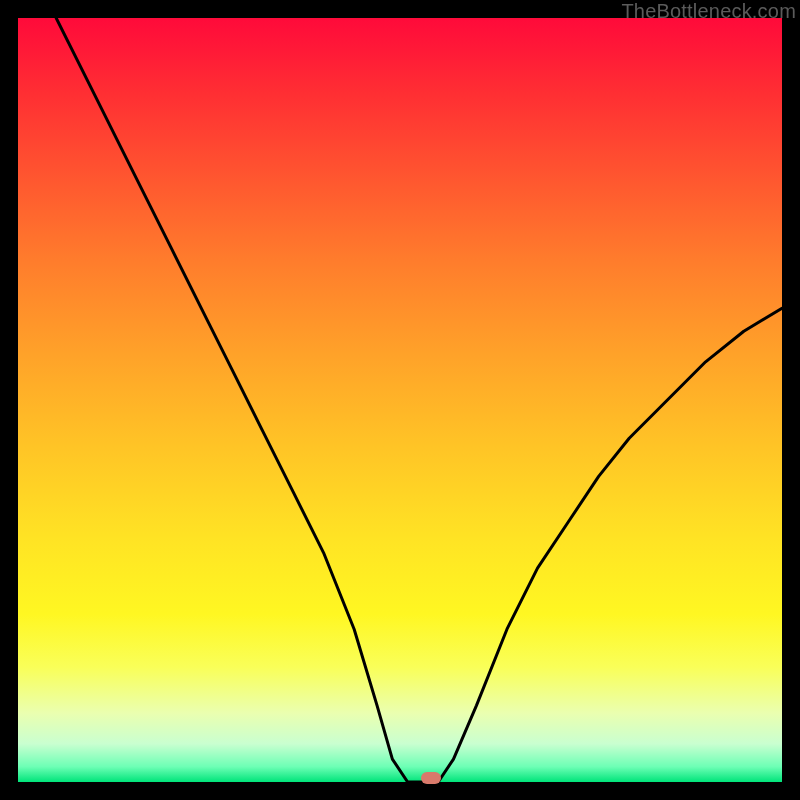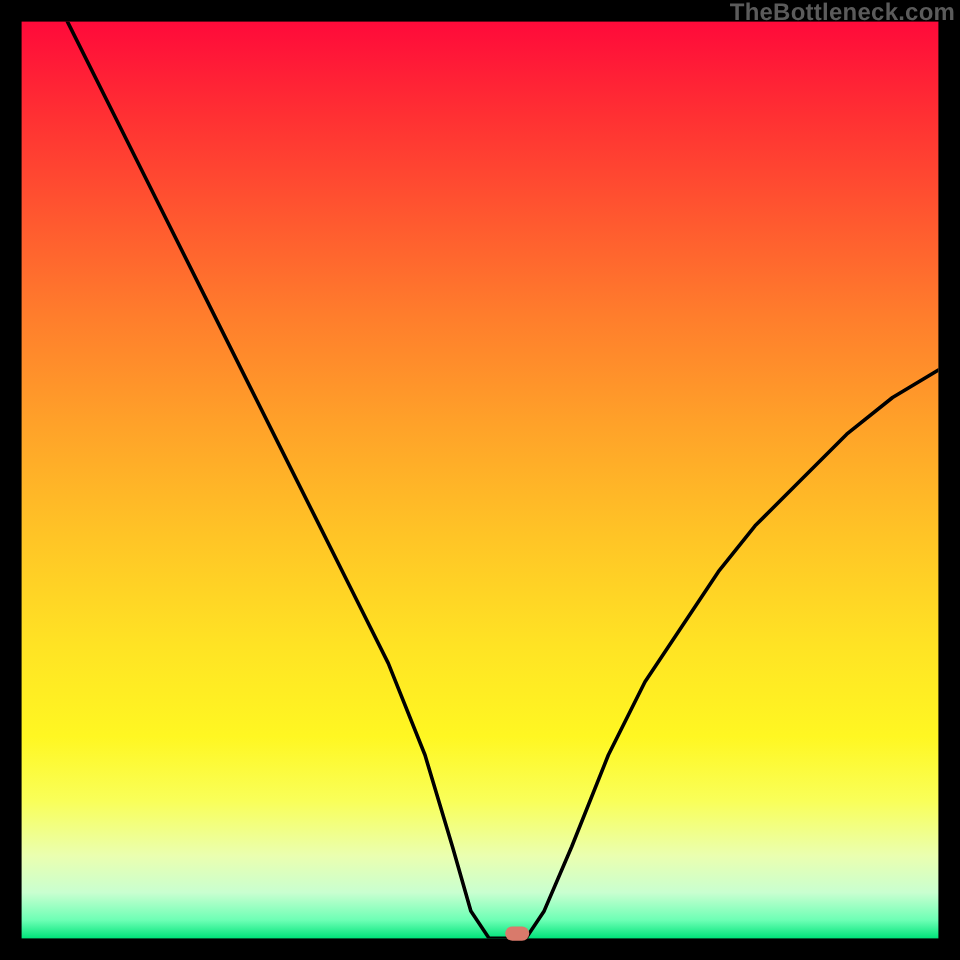--- a/index.html
+++ b/index.html
@@ -53,21 +53,21 @@
     border-radius: 6px;
     background: #d97a6b;
     transform: translate(-50%, -50%);
   }
   .watermark {
     position: absolute;
     top: 0px;
     right: 4px;
     color: #5b5b5b;
     font-size: 20px;
-    font-weight: 700;
+    font-weight: 400;
     letter-spacing: 0.2px;
   }
 </style>
 </head>
 <body>
 
 <div class="frame">
 
   <div class="plot">
 

